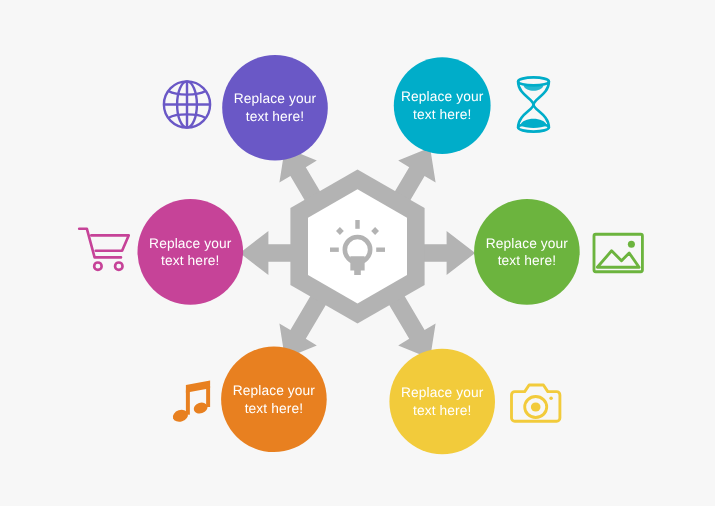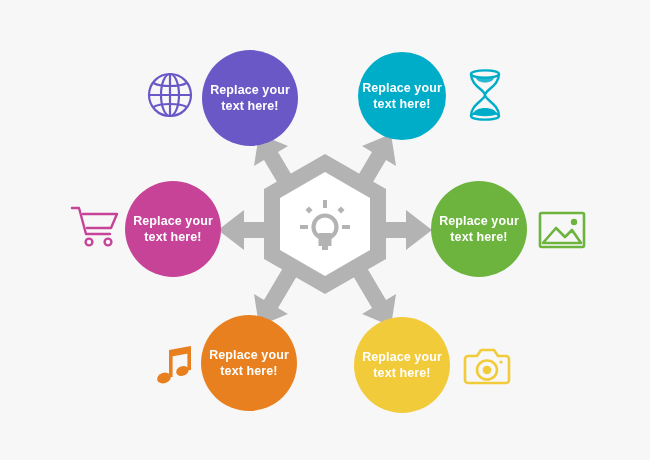--- a/index.html
+++ b/index.html
@@ -30,21 +30,20 @@
     position: absolute;
     border-radius: 50%;
     display: flex;
     align-items: center;
     justify-content: center;
     text-align: center;
     color: #ffffff;
     font-size: 12.5px;
     line-height: 16px;
     font-family: "Liberation Sans", sans-serif;
-    font-weight: bold;
   }
   .node .label {
     display: block;
     width: 86px;
     white-space: pre-line;
     letter-spacing: 0.1px;
   }
   .icon {
     position: absolute;
     display: block;

